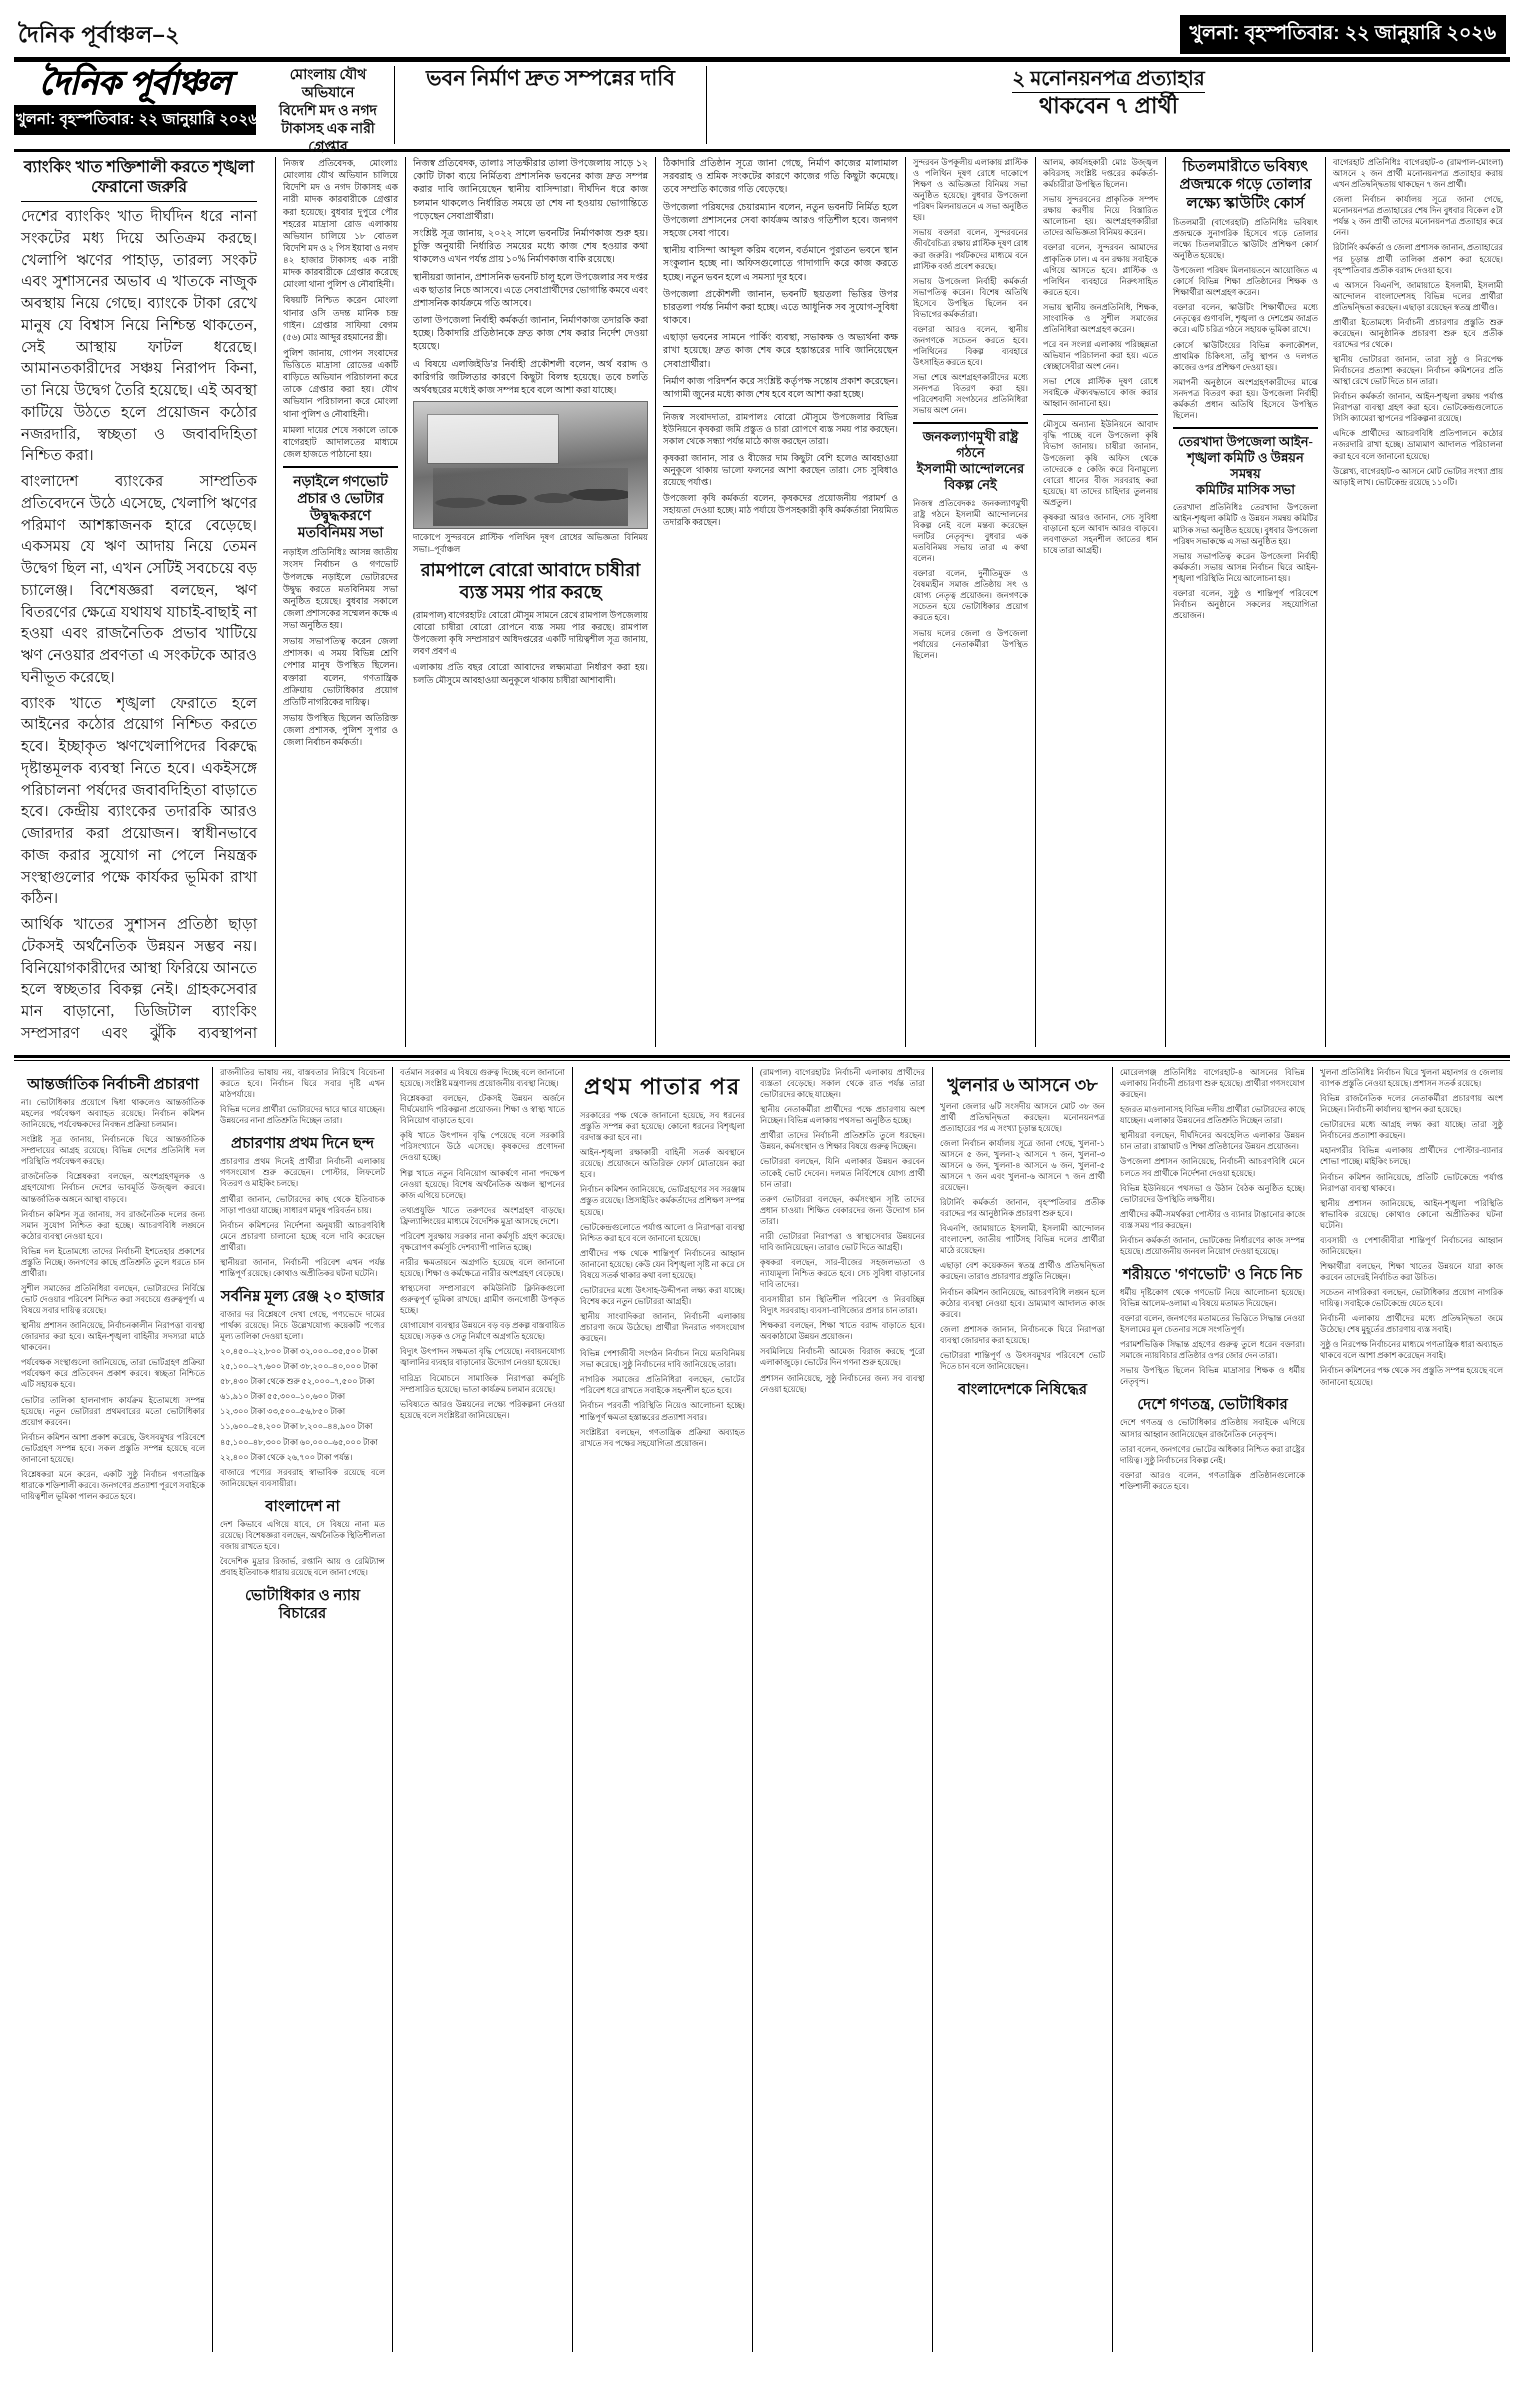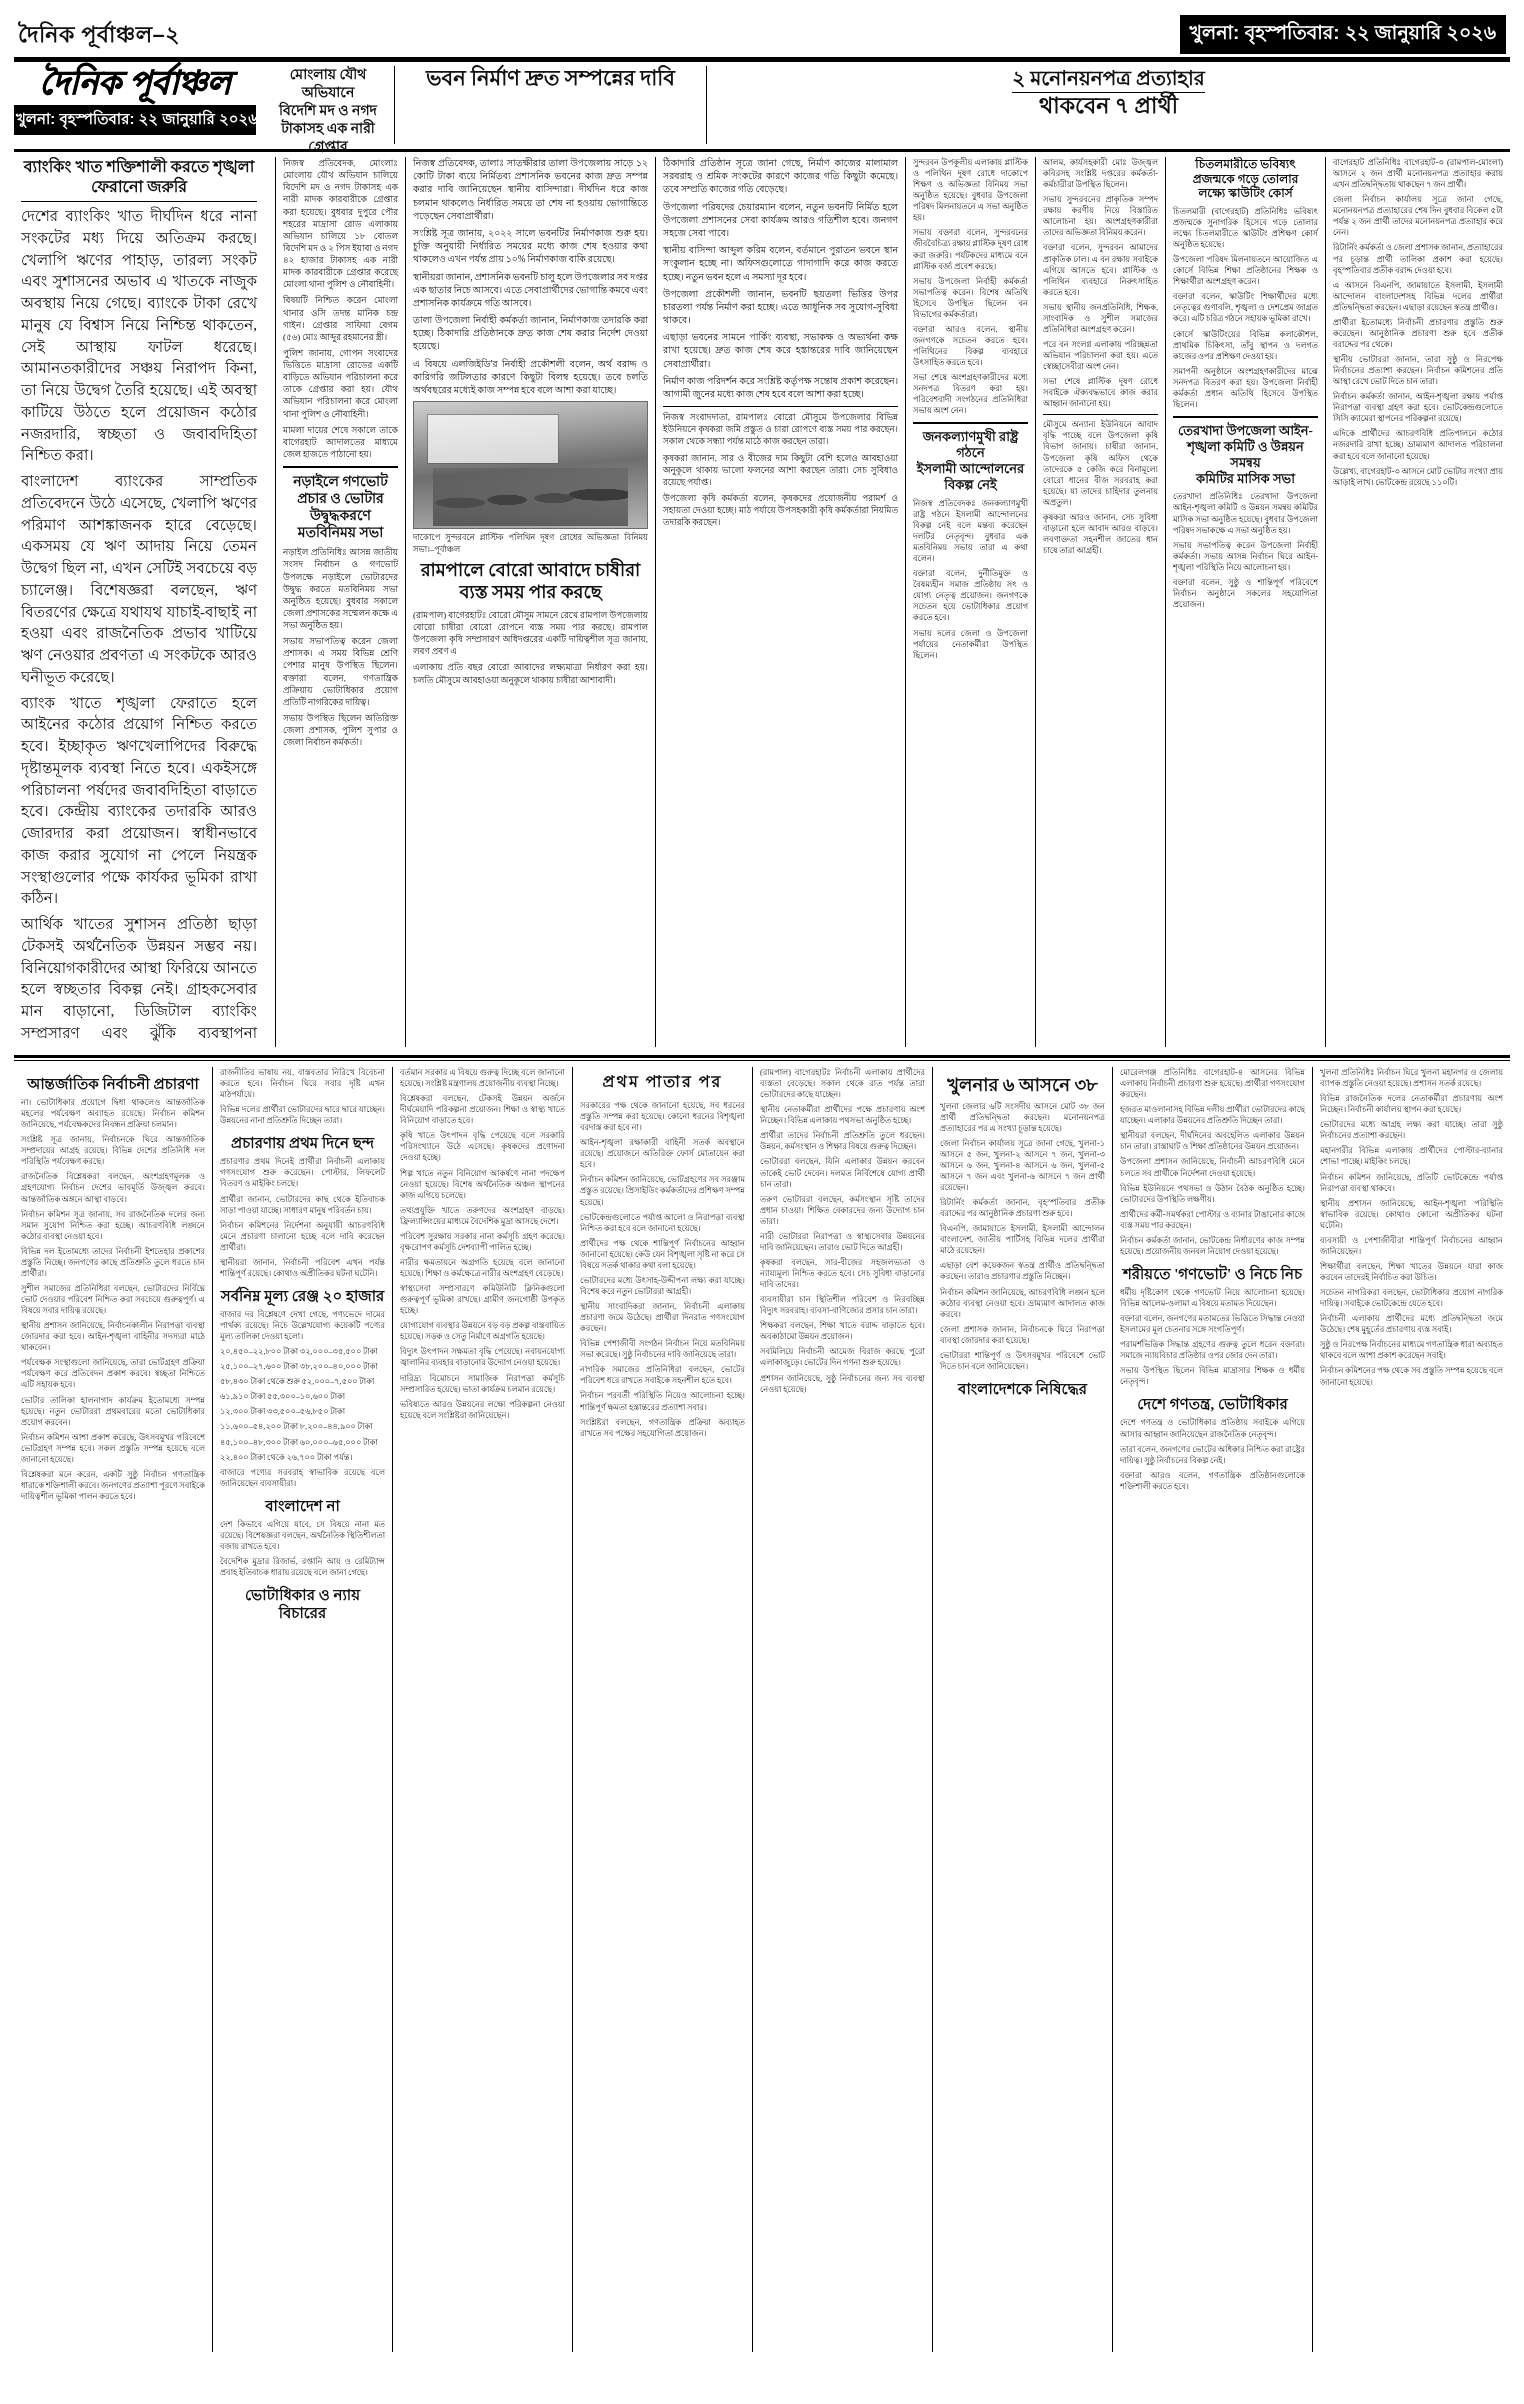--- a/index.html
+++ b/index.html
@@ -137,21 +137,21 @@
   .u8 { flex: 1 1 auto; }
 
   .artheadline {
     font-weight: bold;
     text-align: center;
     line-height: 1.22;
     margin: 0 0 5px 0;
   }
   .ah-13 { font-size: 13px; }
   .ah-14 { font-size: 14px; }
-  .ah-15 { font-size: 12px; text-align: center; }
+  .ah-15 { font-size: 15px; text-align: center; }
   .ah-16 { font-size: 16px; }
   .ah-18 { font-size: 18px; }
 
   .topline { border-top: 2px solid #000; margin: 6px 0 5px 0; }
   .thinline { border-top: 1px solid #000; margin: 5px 0 4px 0; }
 
   .body {
     font-size: 9.3px;
     line-height: 1.42;
     text-align: justify;
@@ -212,21 +212,21 @@
     text-align: justify;
     margin: 2px 0 5px 0;
   }
 
   
   .half-rule { border-top: 3px solid #000; margin: 8px 0 0 0; }
   .half-rule2 { border-top: 1px solid #000; margin: 2px 0 6px 0; }
 
   .contbar {
     text-align: center;
-    font-size: 16px;
+    font-size: 22px;
     font-weight: bold;
     letter-spacing: 2px;
     margin: 2px 0 4px 0;
   }
 
   
   .lower {
     display: flex;
     height: 1285px;
   }

